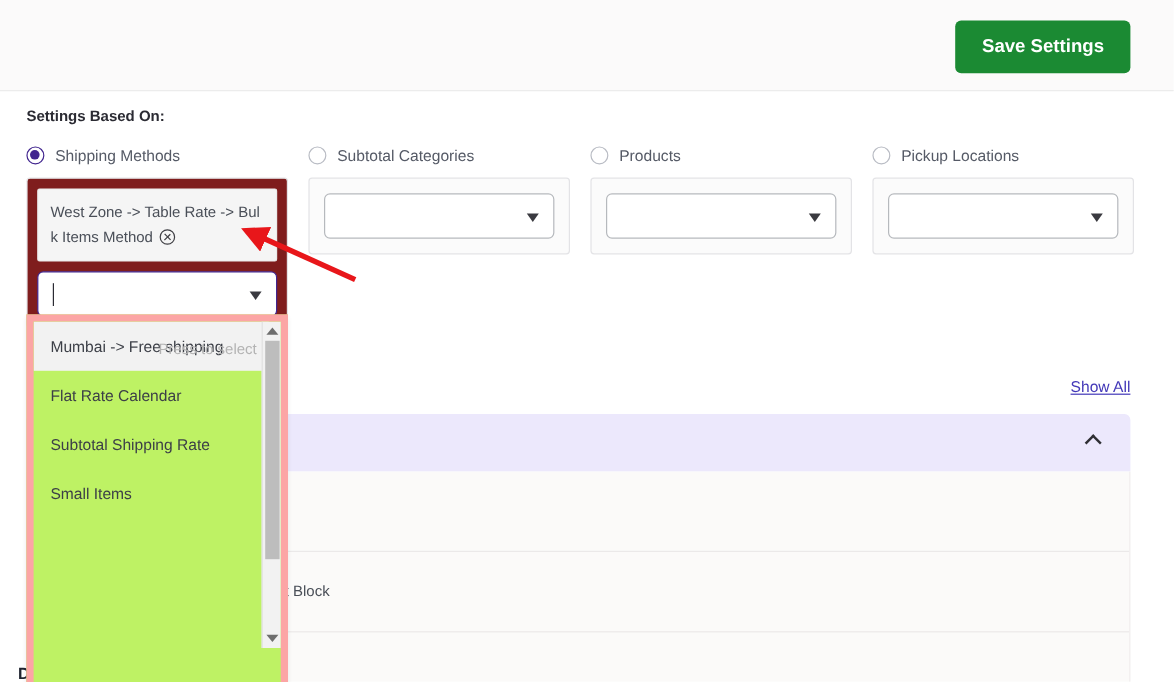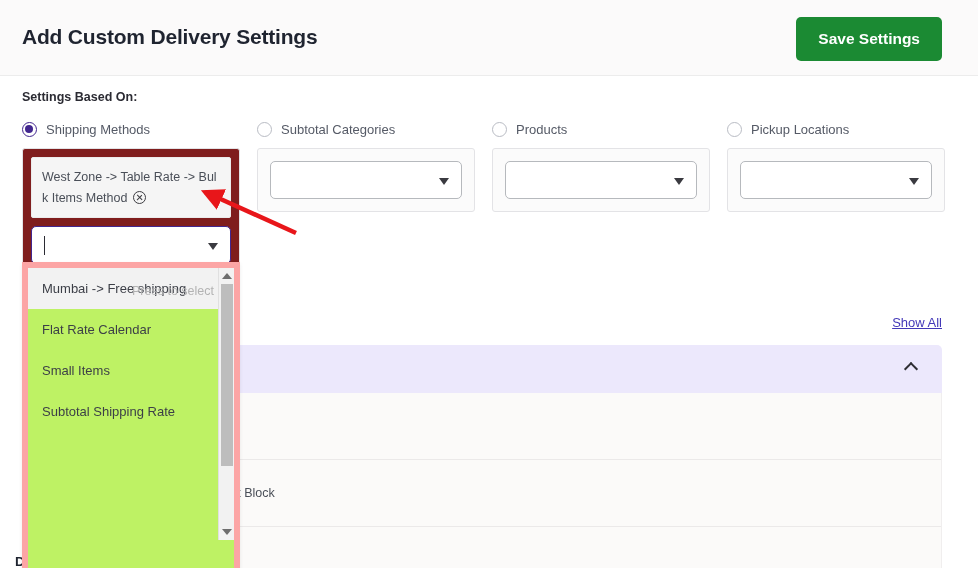--- a/index.html
+++ b/index.html
@@ -280,21 +280,20 @@
   .inline-radios .ir { display: flex; align-items: center; gap: 7px; }
   .inline-radios .ir span { font-size: 12.5px; color: #4a4f58; }
 
   
   .arrow-svg { position: absolute; left: 0; top: 0; width: 978px; height: 568px; pointer-events: none; z-index: 50; }
 </style>
 </head>
 <body>
 
 <div class="topbar">
-  <div class="page-title">Add Custom Delivery Settings</div>
   <button class="save-btn">Save Settings</button>
 </div>
 
 <div class="sbo-label">Settings Based On:</div>
 
 <div class="radio-row">
   <div class="radio-item" style="left:22px;">
     <span class="radio-dot sel"></span>
     <span class="rtxt">Shipping Methods</span>
   </div>
@@ -340,24 +339,24 @@
 
 <div class="dd">
   <div class="dd-item hl">
     <span>Mumbai -&gt; Free shipping</span>
     <span class="dd-hint">Press to select</span>
   </div>
   <div class="dd-item">
     <span>Flat Rate Calendar</span>
   </div>
   <div class="dd-item">
+    <span>Subtotal Shipping Rate</span>
+  </div>
+  <div class="dd-item">
     <span>Small Items</span>
-  </div>
-  <div class="dd-item">
-    <span>Subtotal Shipping Rate</span>
   </div>
   <div class="dd-scroll">
     <span class="dd-arrow up"></span>
     <span class="dd-thumb"></span>
     <span class="dd-arrow down"></span>
   </div>
 </div>
 
 <div class="show-all">Show All</div>
 

